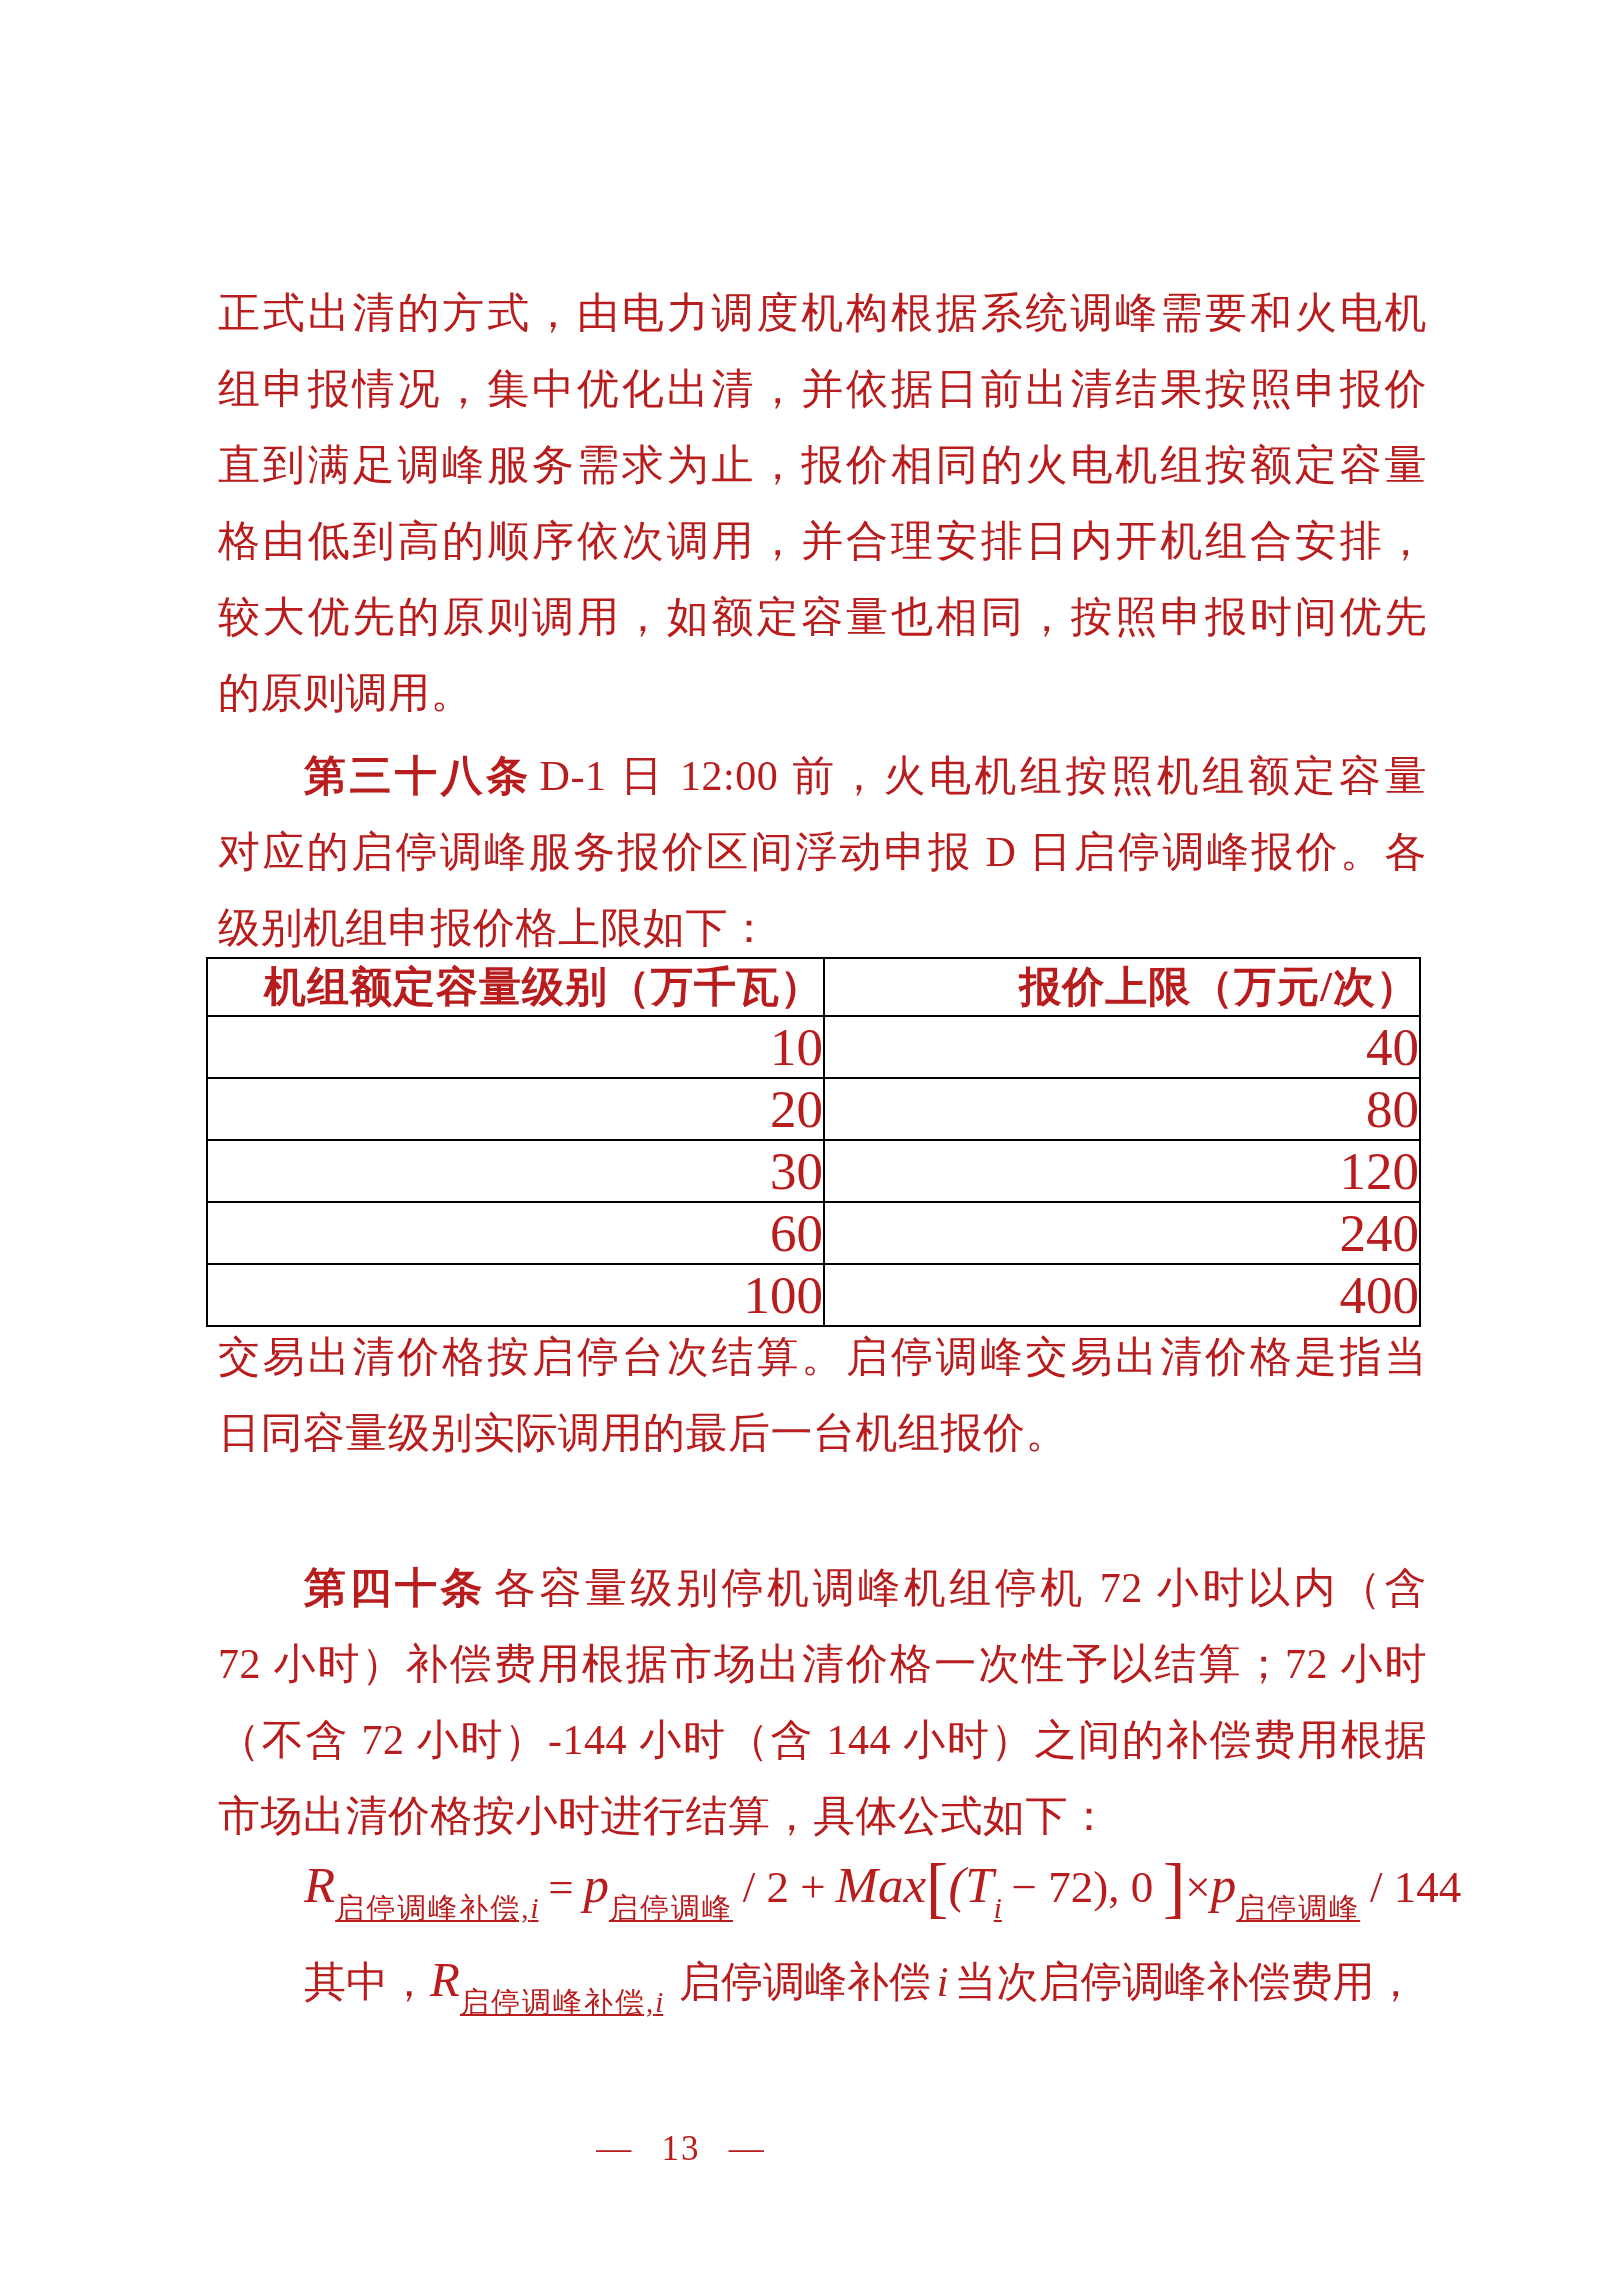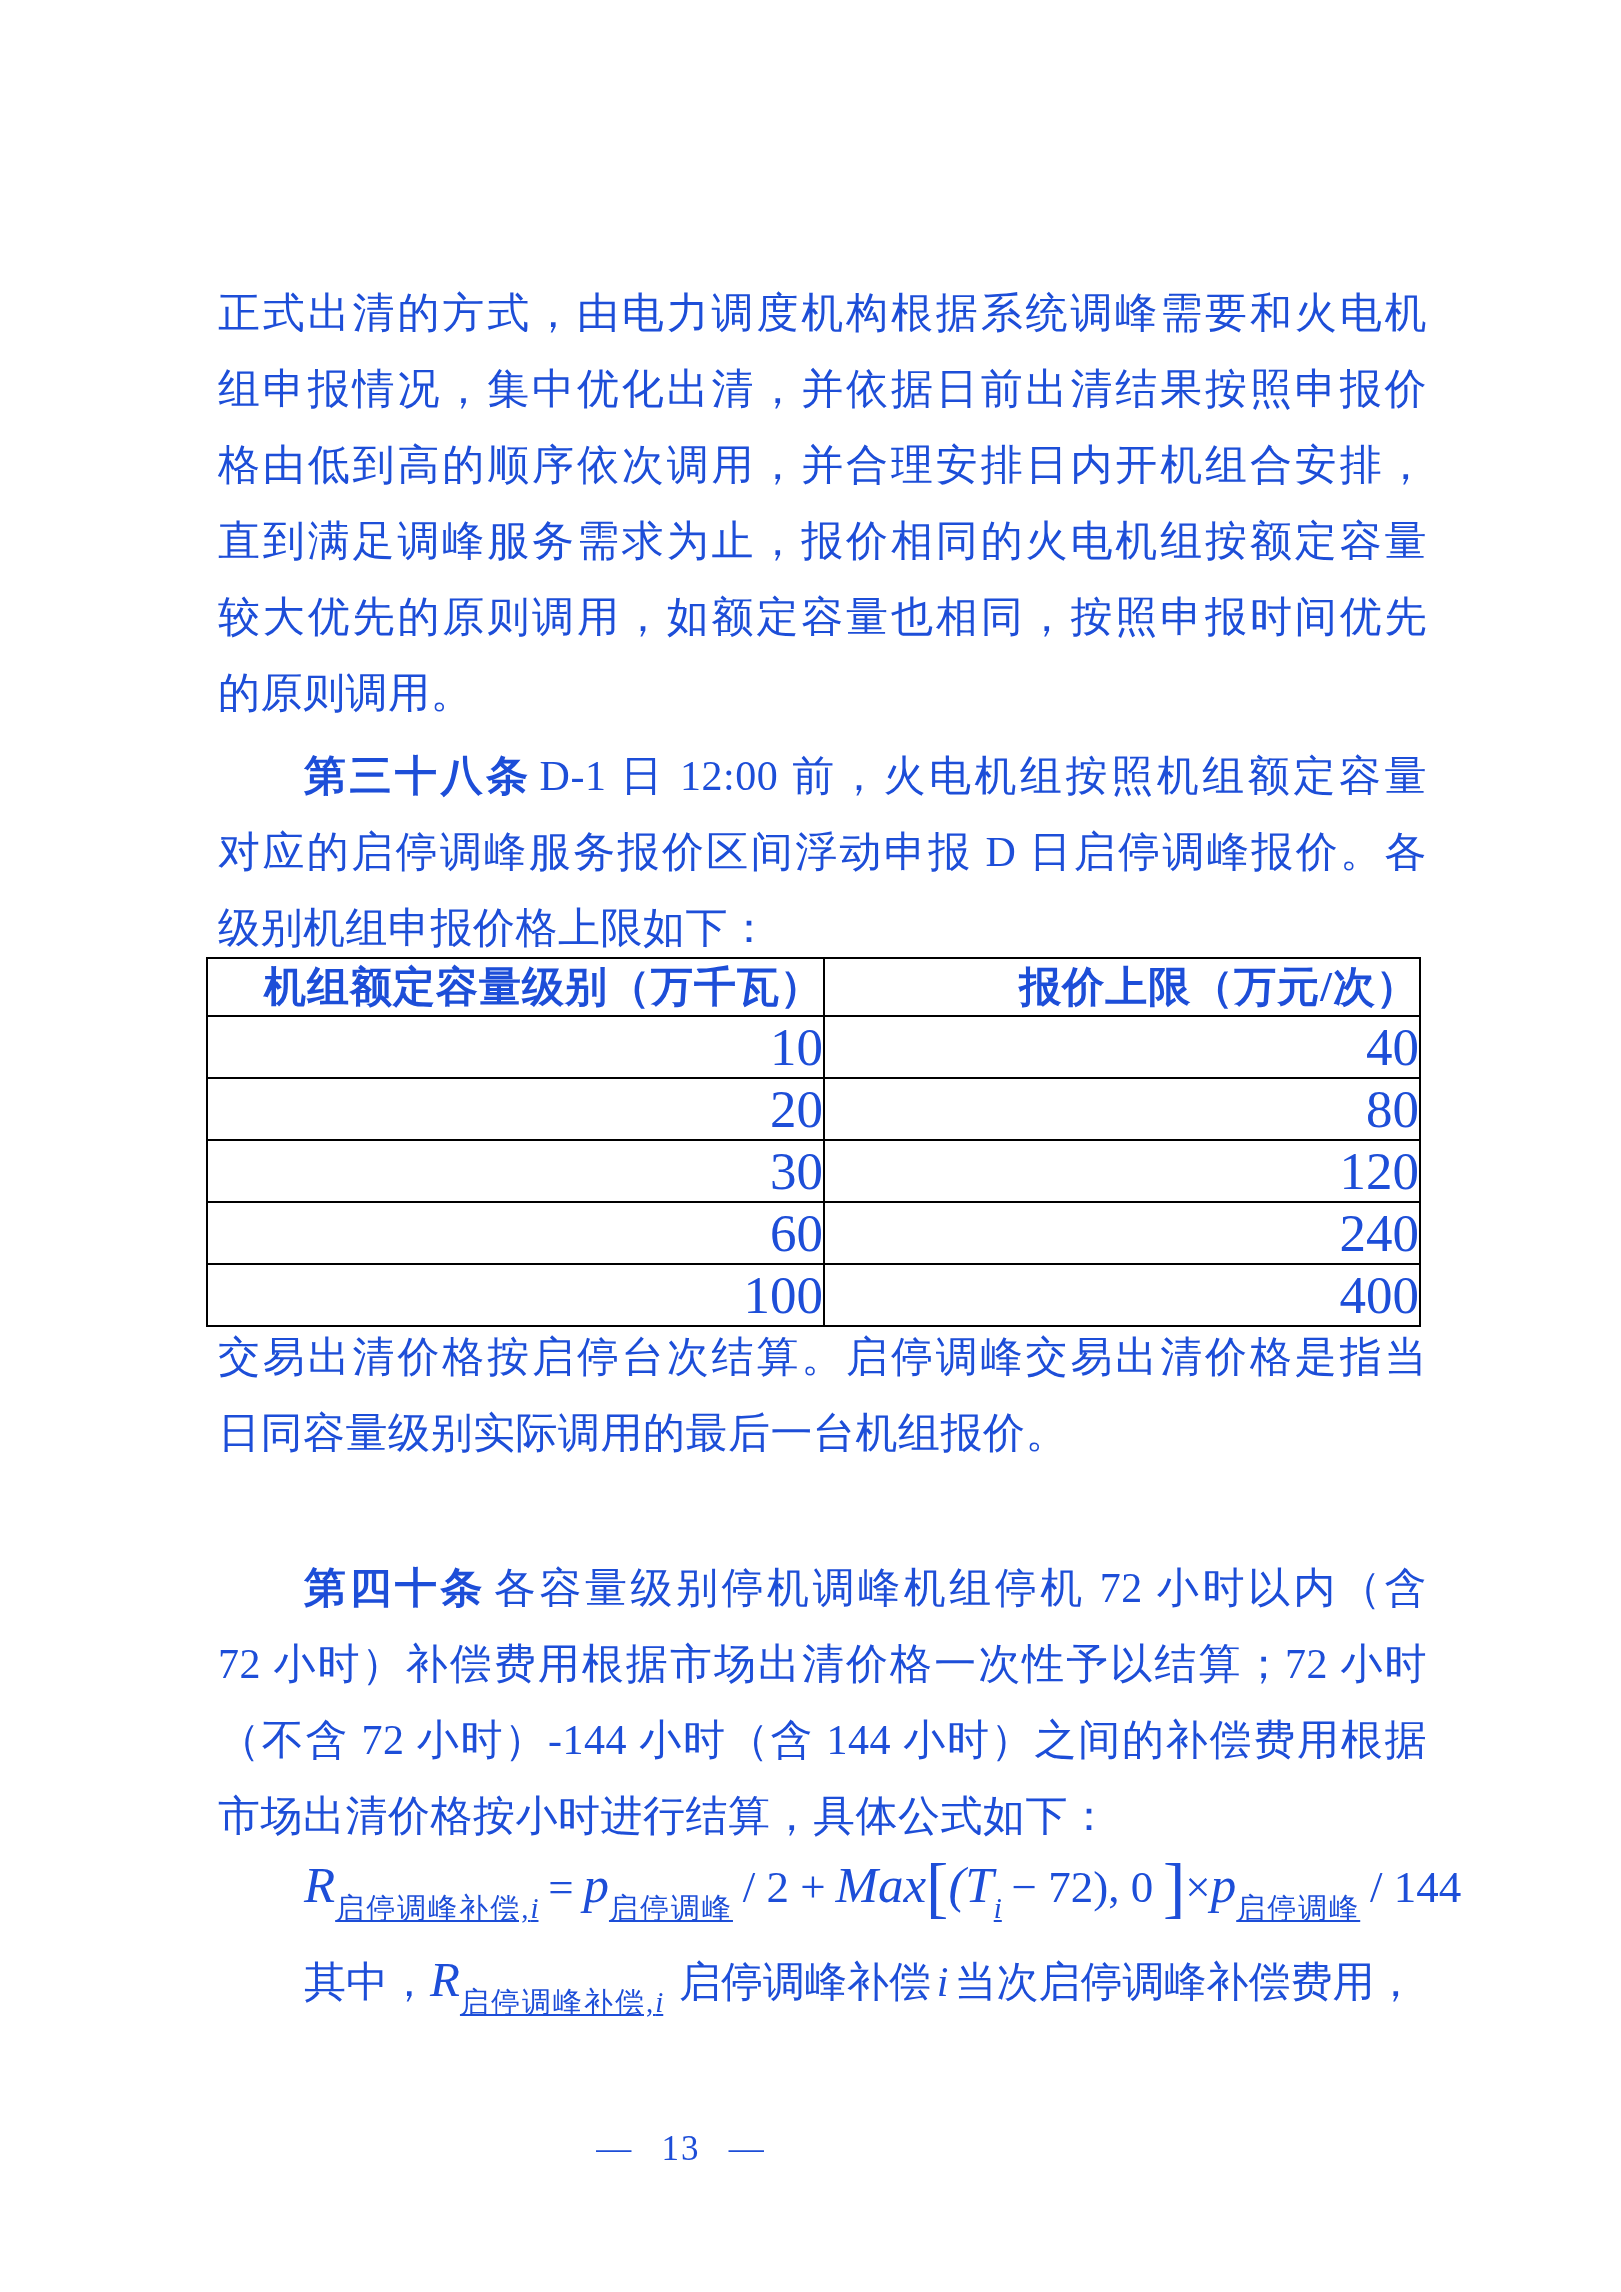--- a/index.html
+++ b/index.html
@@ -1,21 +1,21 @@
 <!DOCTYPE html>
 <html><head>
 <meta charset="utf-8">
 <style>
   html,body { margin:0; padding:0; background:#ffffff; }
   .page {
     position:relative;
     width:1621px; height:2293px;
     background:#ffffff;
     font-family:"Liberation Serif","DejaVu Serif",serif;
-    color:#1d4ed8;
+    color:#b91c1c;
     overflow:hidden;
   }
   .para {
     position:absolute;
     left:218px; width:1209px;
     font-size:42px;
     line-height:76px;
     letter-spacing:0.5px;
   }
   .line { text-align:justify; }
@@ -79,22 +79,22 @@
   }
 </style>
 </head>
 <body>
 
 <div class="page">
 
   <div class="para" style="top:275px;">
     <div class="line fill">正式出清的方式，由电力调度机构根据系统调峰需要和火电机</div>
     <div class="line fill">组申报情况，集中优化出清，并依据日前出清结果按照申报价</div>
+    <div class="line fill">直到满足调峰服务需求为止，报价相同的火电机组按额定容量</div>
     <div class="line fill">格由低到高的顺序依次调用，并合理安排日内开机组合安排，</div>
-    <div class="line fill">直到满足调峰服务需求为止，报价相同的火电机组按额定容量</div>
     <div class="line fill">较大优先的原则调用，如额定容量也相同，按照申报时间优先</div>
     <div class="line last">的原则调用。</div>
   </div>
 
   <div class="para" style="top:738px;">
     <div class="line fill indent"><b class="art">第三十八条</b><span>D-1 日 12:00 前，火电机组按照机组额定容量</span></div>
     <div class="line fill">对应的启停调峰服务报价区间浮动申报 D 日启停调峰报价。各</div>
     <div class="line last">级别机组申报价格上限如下：</div>
   </div>
 

